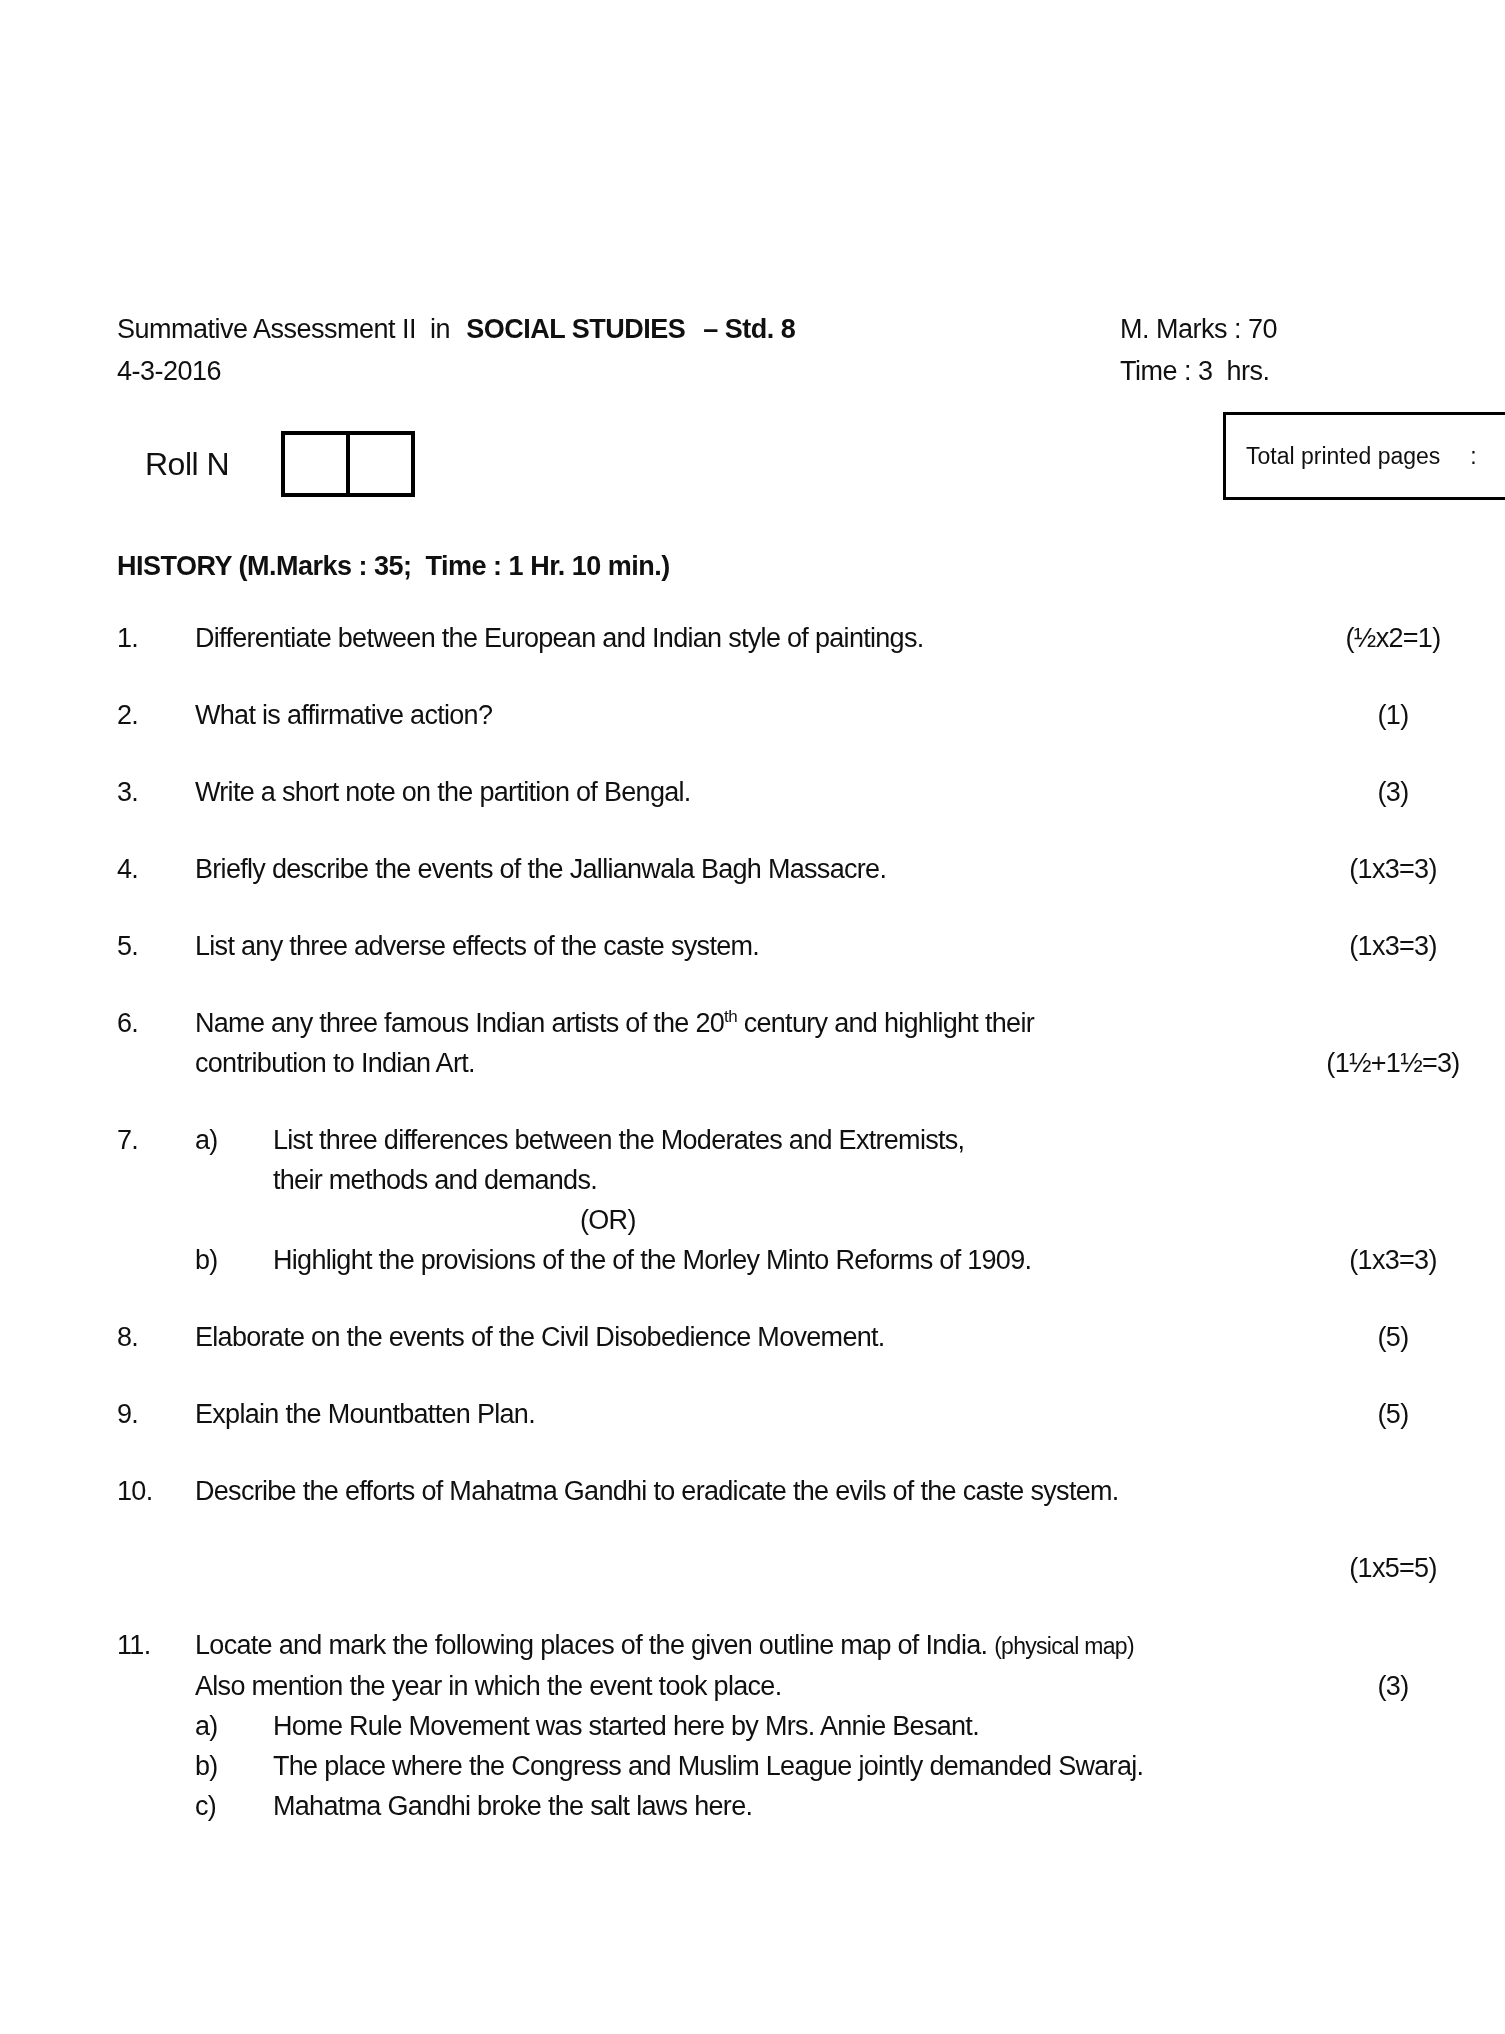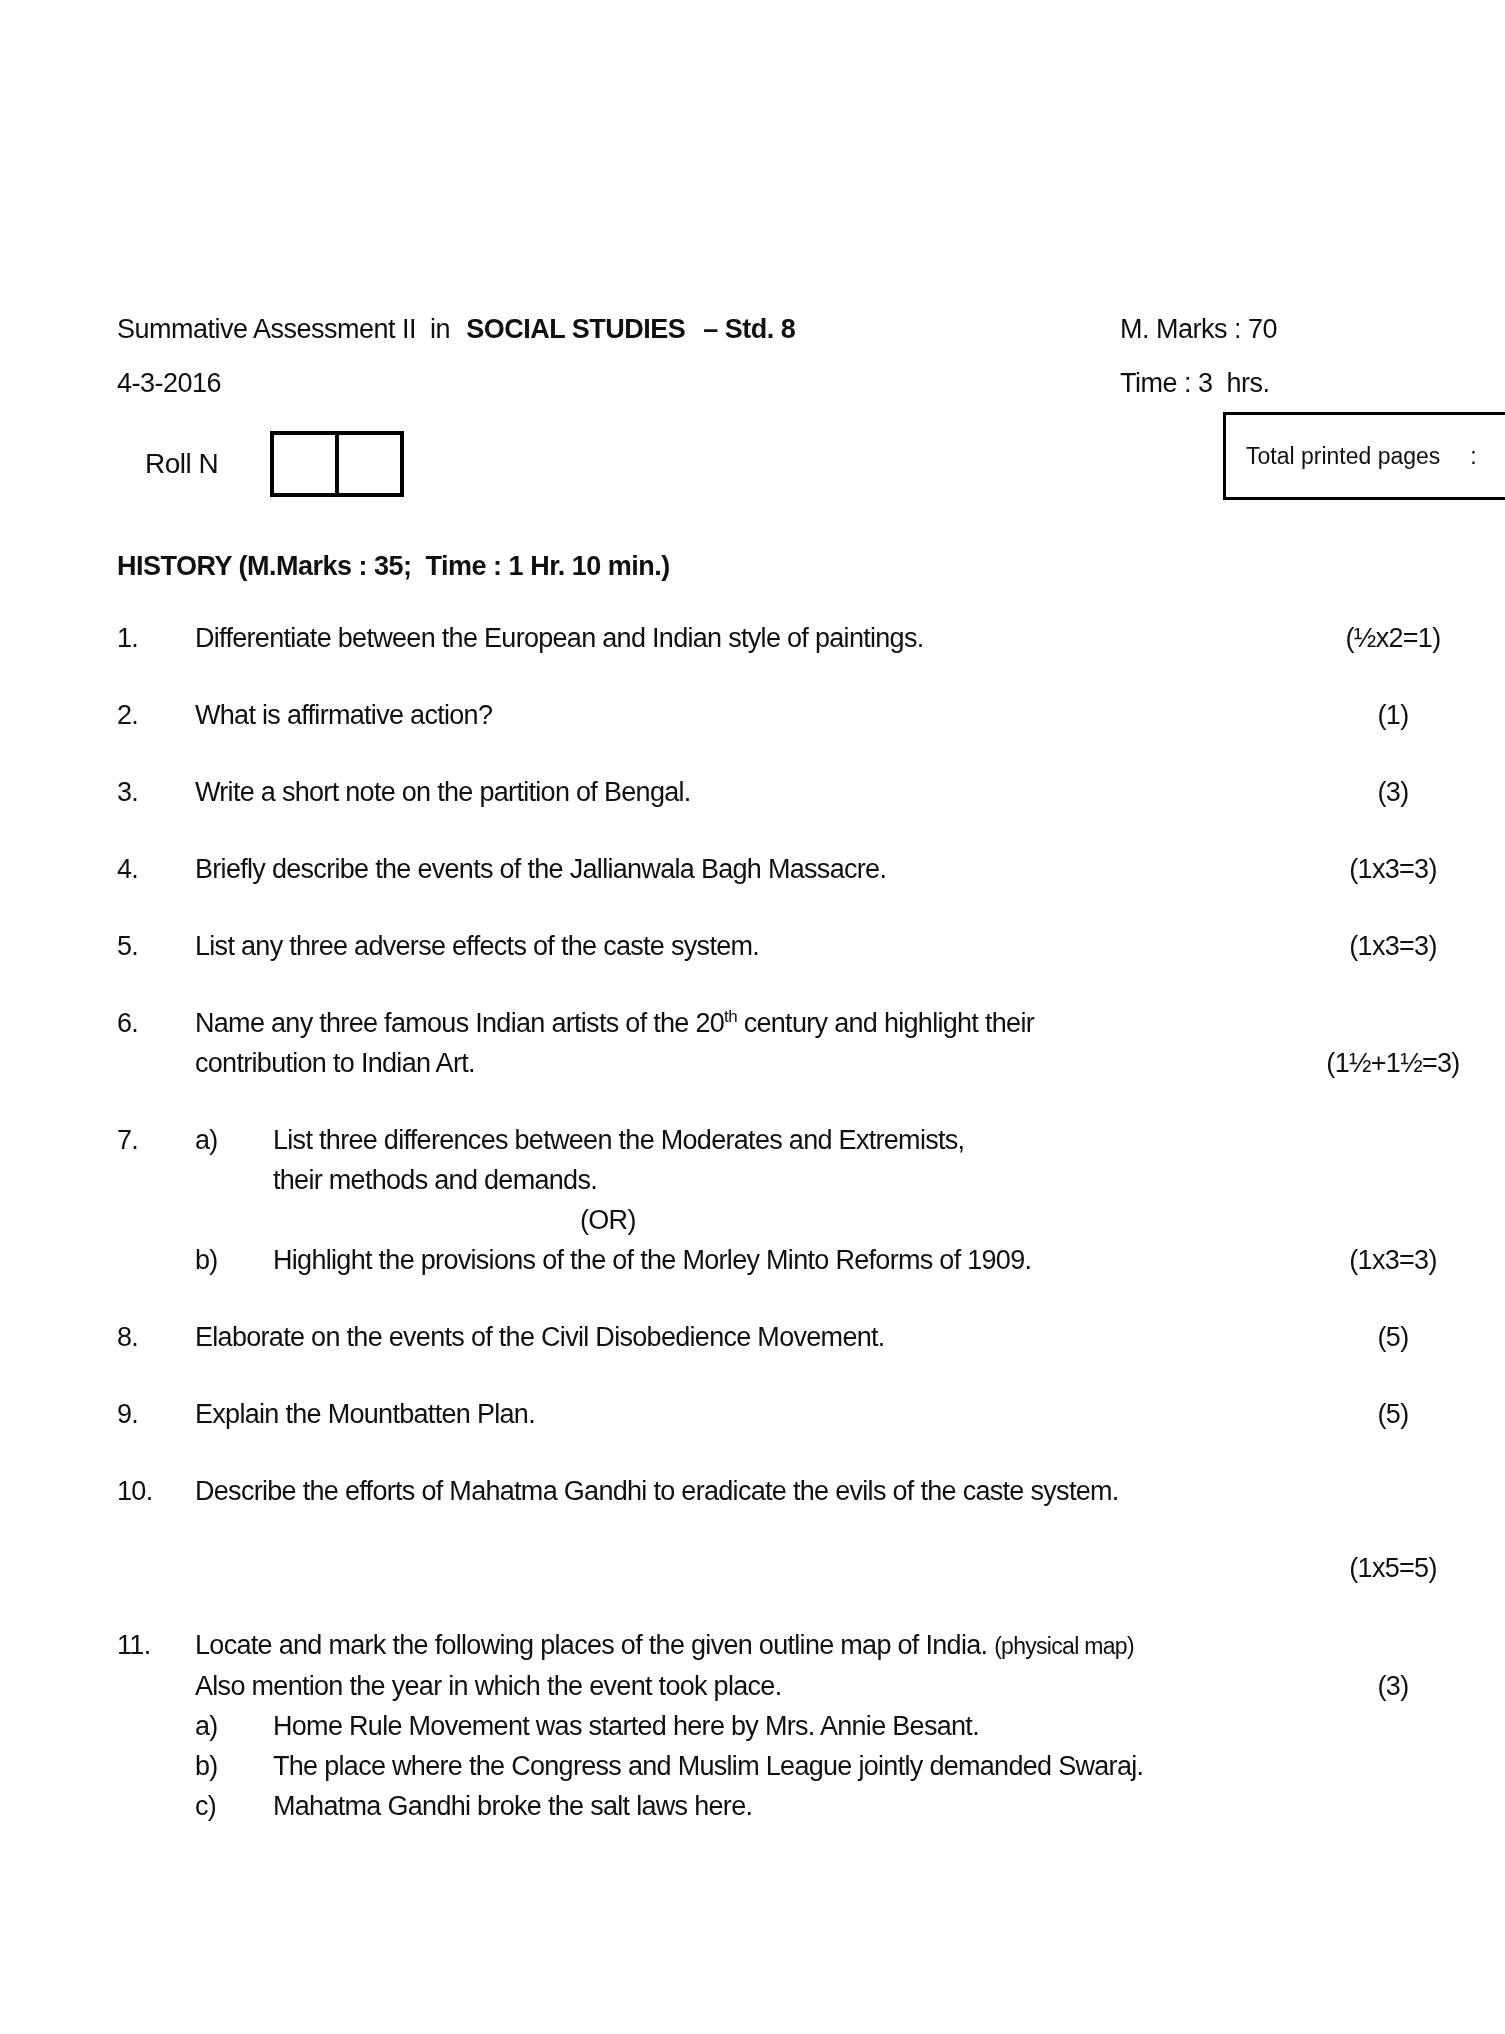--- a/index.html
+++ b/index.html
@@ -6,27 +6,27 @@
   .page{
     position:relative;width:1505px;height:1994px;background:#ffffff;
     overflow:hidden;font-family:"Liberation Sans",sans-serif;color:#101010;margin-left:20px;
   }
   .pre{white-space:pre-wrap;}
   .bold{font-weight:700;}
 
   
   .hdr{position:absolute;left:97px;width:1346px;font-size:27px;letter-spacing:-0.5px;}
   #hdr-row1{top:314px;}
-  #hdr-row2{top:368px;}
+  #hdr-row2{top:356px;}
   .hdr .right{position:absolute;left:1003px;top:0;white-space:pre-wrap;}
   .subject{margin-left:16px;}
   .std{margin-left:18px;}
 
   
-  .roll-row{position:absolute;top:431px;left:97px;height:66px;display:flex;align-items:center;font-size:28px;letter-spacing:-0.5px;}
+  .roll-row{position:absolute;top:431px;left:97px;height:66px;display:flex;align-items:center;font-size:32px;letter-spacing:-0.5px;}
   .roll-label{margin-left:28px;}
   .roll-boxes{margin-left:52px;display:flex;border:4px solid #000;height:58px;background:#fff;}
   .roll-cell{width:61px;height:58px;}
   .roll-cell + .roll-cell{border-left:4px solid #000;}
 
   
   .pages-box{
     position:absolute;left:1203px;top:412px;width:330px;height:88px;
     border:3px solid #000;box-sizing:border-box;display:flex;align-items:center;
     font-size:23px;background:#fff;

